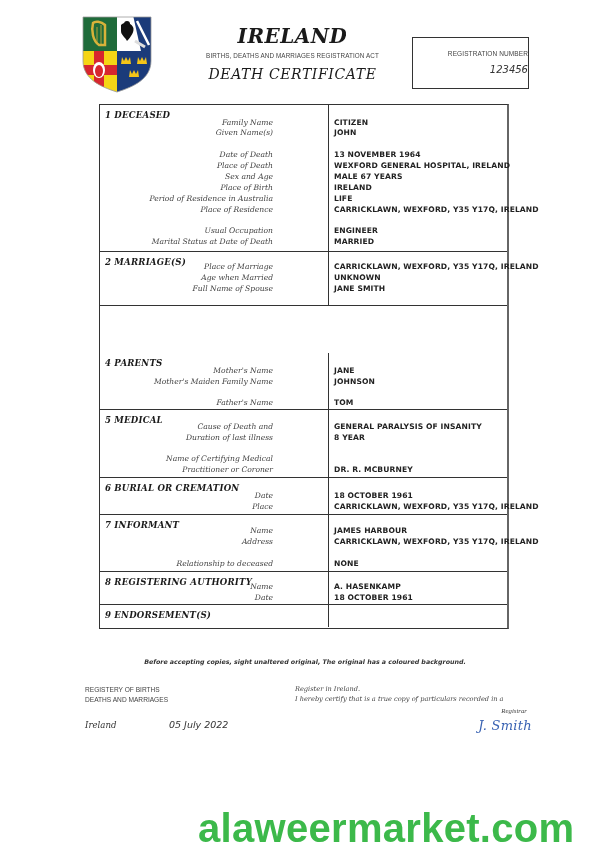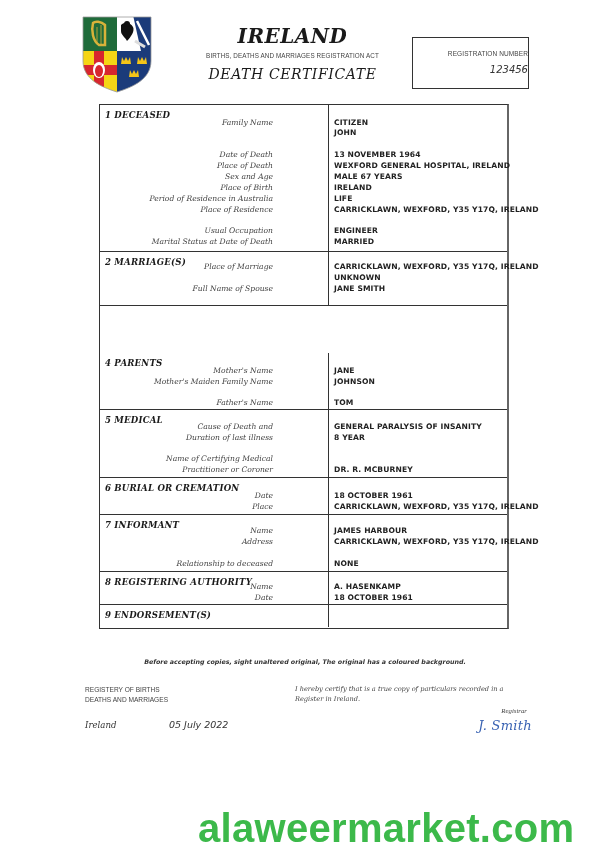--- a/index.html
+++ b/index.html
@@ -143,20 +143,21 @@
   <span class="reg-value">123456</span>
 </div>
 
 <div class="abs table">
 
   <div class="row" style="top:0; height:147px;">
     <div class="divider"></div>
     <span class="sec-title">1 DECEASED</span>
     <span class="label" style="top:13px">Family Name</span>
     <span class="value" style="top:13px">CITIZEN</span>
+    <span class="label" style="top:23px">Given Name(s)</span>
     <span class="value" style="top:23px">JOHN</span>
     <span class="label" style="top:45px">Date of Death</span>
     <span class="value" style="top:45px">13 NOVEMBER 1964</span>
     <span class="label" style="top:56px">Place of Death</span>
     <span class="value" style="top:56px">WEXFORD GENERAL HOSPITAL, IRELAND</span>
     <span class="label" style="top:67px">Sex and Age</span>
     <span class="value" style="top:67px">MALE 67 YEARS</span>
     <span class="label" style="top:78px">Place of Birth</span>
     <span class="value" style="top:78px">IRELAND</span>
     <span class="label" style="top:89px">Period of Residence in Australia</span>
@@ -167,20 +168,21 @@
     <span class="value" style="top:121px">ENGINEER</span>
     <span class="label" style="top:132px">Marital Status at Date of Death</span>
     <span class="value" style="top:132px">MARRIED</span>
   </div>
 
   <div class="row" style="top:147px; height:54px;">
     <div class="divider"></div>
     <span class="sec-title">2 MARRIAGE(S)</span>
     <span class="label" style="top:10px">Place of Marriage</span>
     <span class="value" style="top:10px">CARRICKLAWN, WEXFORD, Y35 Y17Q, IRELAND</span>
+    <span class="label" style="top:21px">Age when Married</span>
     <span class="value" style="top:21px">UNKNOWN</span>
     <span class="label" style="top:32px">Full Name of Spouse</span>
     <span class="value" style="top:32px">JANE SMITH</span>
   </div>
 
 
   <div class="row" style="top:248px; height:57px;">
     <div class="divider"></div>
     <span class="sec-title">4 PARENTS</span>
     <span class="label" style="top:13px">Mother's Name</span>
@@ -239,22 +241,22 @@
 </div>
 
 <div class="abs notice">Before accepting copies, sight unaltered original, The original has a coloured background.</div>
 
 <div class="abs registry">
   <div>REGISTERY OF BIRTHS</div>
   <div>DEATHS AND MARRIAGES</div>
 </div>
 
 <div class="abs certify">
+  <div>Register in Ireland.</div>
   <div>I hereby certify that is a true copy of particulars recorded in a</div>
-  <div>Register in Ireland.</div>
 </div>
 
 <div class="abs registrar-label">Registrar</div>
 <div class="abs signature">J. Smith</div>
 
 <div class="abs place">Ireland</div>
 <div class="abs date">05 July 2022</div>
 
 <div class="abs watermark">alaweermarket.com</div>
 

